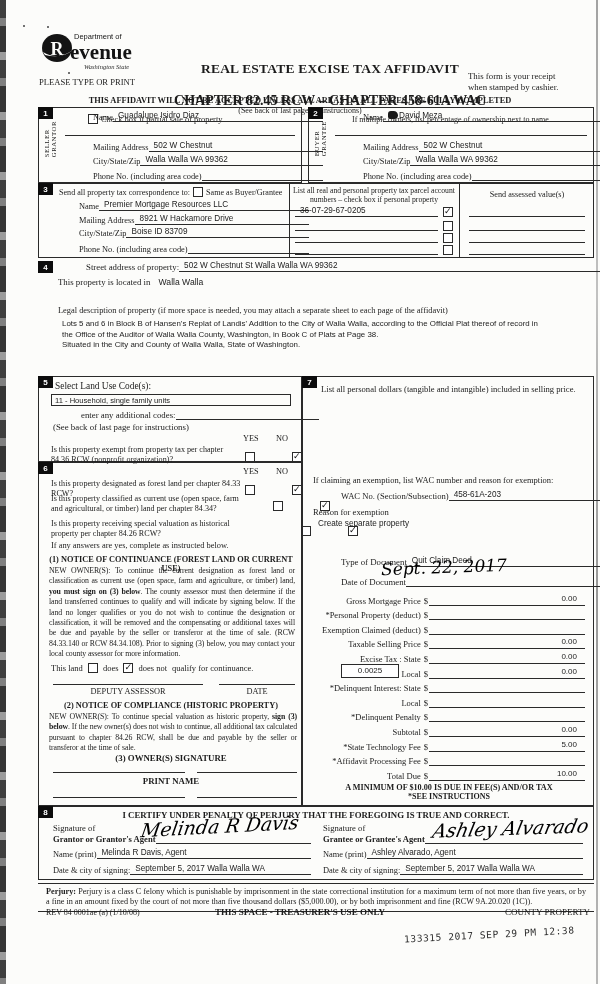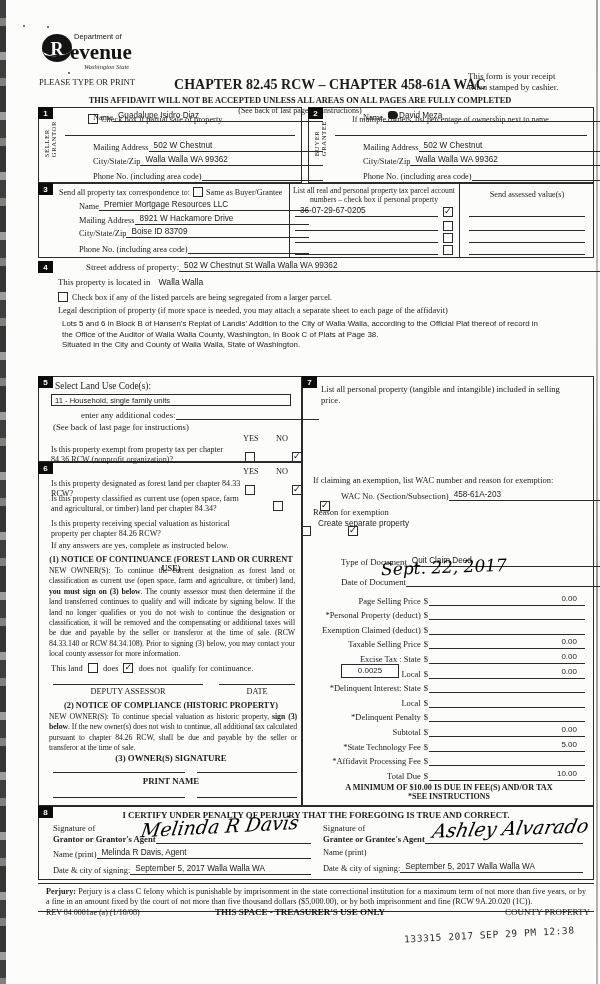--- a/index.html
+++ b/index.html
@@ -60,20 +60,21 @@
     <ellipse cx="17" cy="22" rx="15" ry="14" fill="#141414"></ellipse>
     <path d="M3 26 Q17 35 33 24 Q22 33 5 29 Z" fill="#fcfcfa"></path>
     <text x="17" y="29" text-anchor="middle" font-size="18" font-weight="bold" fill="#fcfcfa" font-family="Liberation Serif,serif">R</text>
     <text x="34" y="13" font-size="7.5" fill="#161616" font-family="Liberation Sans,sans-serif">Department of</text>
     <text x="30" y="33" font-size="21" font-weight="bold" fill="#141414" font-family="Liberation Serif,serif">evenue</text>
     <text x="44" y="43" font-size="6.5" font-style="italic" fill="#2c2c2c" font-family="Liberation Serif,serif">Washington State</text>
   </svg>
   <div class="abs ser" style="left:39px;top:77px;font-size:8.6px">PLEASE TYPE OR PRINT</div>
 
   <div class="abs ctr" style="left:160px;top:61px;width:340px">
+    <div class="b" style="font-size:13.5px;letter-spacing:.2px">REAL ESTATE EXCISE TAX AFFIDAVIT</div>
     <div class="b" style="font-size:14px;margin-top:16px">CHAPTER 82.45 RCW – CHAPTER 458-61A WAC</div>
   </div>
   <div class="abs" style="left:468px;top:71px;width:124px;font-size:8.8px;line-height:10.5px">
     <div>This form is your receipt</div>
     <div>when stamped by cashier.</div>
   </div>
   <div class="abs ctr b" style="left:0;top:96px;width:100%;font-size:8.4px">THIS AFFIDAVIT WILL NOT BE ACCEPTED UNLESS ALL AREAS ON ALL PAGES ARE FULLY COMPLETED</div>
   <div class="abs ctr" style="left:0;top:105.5px;width:100%;font-size:8px">(See back of last page for instructions)</div>
   <div class="abs" style="left:88px;top:114px;font-size:8.4px;display:flex;align-items:center;gap:3px">
     <span class="cb"></span>
@@ -184,24 +185,20 @@
   </div>
 
   <div class="badge" style="left:38px;top:261px">4</div>
   <div class="frow" style="left:58px;top:260px;width:534px;font-size:8.8px">
     <span class="lbl">Street address of property:</span>
     <span class="fill">502 W Chestnut St Walla Walla WA 99362</span>
   </div>
   <div class="abs" style="left:58px;top:277px;font-size:8.8px">
     <span>This property is located in</span>
     <span class="san" style="font-size:8.6px;margin-left:6px">Walla Walla</span>
-  </div>
-  <div class="abs" style="left:58px;top:292px;font-size:8.2px;display:flex;align-items:center;gap:4px">
-    <span class="cb"></span>
-    <span>Check box if any of the listed parcels are being segregated from a larger parcel.</span>
   </div>
   <div class="abs" style="left:58px;top:306px;font-size:8.4px">Legal description of property (if more space is needed, you may attach a separate sheet to each page of the affidavit)</div>
   <div class="abs san" style="left:62px;top:319px;width:510px;font-size:7.9px;line-height:10.6px">
     <div>Lots 5 and 6 in Block B of Hansen's Replat of Landis' Addition to the City of Walla Walla, according to the Official Plat thereof of record in</div>
     <div>the Office of the Auditor of Walla Walla County, Washington, in Book C of Plats at Page 38.</div>
     <div>Situated in the City and County of Walla Walla, State of Washington.</div>
   </div>
 
   <div class="box" style="left:38px;top:376px;width:264px;height:86px">
     <div class="badge" style="left:-1px;top:-1px">5</div>
@@ -263,42 +260,42 @@
     <div class="abs ctr b" style="left:6px;top:290px;width:252px;font-size:8.8px">(3) OWNER(S) SIGNATURE</div>
     <div class="ul" style="left:14px;top:299px;width:132px;height:10px"></div>
     <div class="ul" style="left:158px;top:299px;width:100px;height:10px"></div>
     <div class="abs ctr b" style="left:6px;top:313px;width:252px;font-size:8.8px">PRINT NAME</div>
     <div class="ul" style="left:14px;top:324px;width:132px;height:10px"></div>
     <div class="ul" style="left:158px;top:324px;width:100px;height:10px"></div>
   </div>
 
   <div class="box" style="left:302px;top:376px;width:292px;height:430px">
     <div class="badge" style="left:-1px;top:-1px">7</div>
-    <div class="abs" style="left:18px;top:7px;width:260px;font-size:8.6px;line-height:11px">List all personal property (tangible and intangible) included in selling price.</div>
+    <div class="abs" style="left:18px;top:7px;width:260px;font-size:8.6px;line-height:11px">List all personal dollars (tangible and intangible) included in selling price.</div>
     <div class="abs" style="left:10px;top:98px;font-size:8.5px">If claiming an exemption, list WAC number and reason for exemption:</div>
     <div class="frow" style="left:10px;top:112px;width:272px;font-size:8.6px">
       <span class="lbl">WAC No. (Section/Subsection)</span>
       <span class="fill">458-61A-203</span>
     </div>
     <div class="abs" style="left:10px;top:130px;font-size:8.6px">Reason for exemption</div>
     <div class="abs san" style="left:15px;top:142px;font-size:8.2px">Create separate property</div>
 
     <div class="frow" style="left:10px;top:178px;width:272px;font-size:8.8px">
       <span class="lbl">Type of Document</span>
       <span class="fill">Quit Claim Deed</span>
     </div>
     <div class="frow" style="left:10px;top:198px;width:272px;font-size:8.8px">
       <span class="lbl">Date of Document</span>
       <span class="fill"></span>
     </div>
     <div class="abs script" style="left:78px;top:180px;font-size:17px;transform:rotate(-2deg)">Sept. 22, 2017</div>
 
     <div class="mcol" style="left:8px;top:214px;width:274px">
       <div class="mrow">
-          <span class="mlab">Page Selling Price</span>
+          <span class="mlab">Gross Mortgage Price</span>
           <span class="mdollar">$</span>
           <span class="mline">0.00</span>
         </div>
       <div class="mrow">
           <span class="mlab">*Personal Property (deduct)</span>
           <span class="mdollar">$</span>
           <span class="mline"></span>
         </div>
       <div class="mrow">
           <span class="mlab">Exemption Claimed (deduct)</span>
@@ -385,20 +382,21 @@
 
     <div class="abs" style="left:284px;top:16px;width:260px">
       <div style="font-size:8.6px">Signature of</div>
       <div style="display:flex;align-items:flex-end">
         <span class="b" style="font-size:8.6px;white-space:nowrap">Grantee or Grantee's Agent</span>
         <span class="fill" style="height:10px"></span>
       </div>
       <div class="abs script" style="left:110px;top:-6px;font-size:19px;transform:rotate(-2deg) skewX(-14deg)">Ashley Alvarado</div>
       <div style="display:flex;align-items:flex-end;margin-top:4px">
         <span style="font-size:8.4px;white-space:nowrap">Name (print)</span>
+        <span class="fill">Ashley Alvarado, Agent</span>
       </div>
       <div style="display:flex;align-items:flex-end;margin-top:5px">
         <span style="font-size:8.4px;white-space:nowrap">Date &amp; city of signing:</span>
         <span class="fill">September 5, 2017 Walla Walla WA</span>
       </div>
     </div>
   </div>
 
   <div class="abs" style="left:38px;top:883px;width:556px;border-top:1.5px solid #2a2a2a;border-bottom:1px solid #2a2a2a;
        padding:3px 8px 4px;box-sizing:border-box;font-size:8.2px;line-height:10.2px;text-align:justify">

